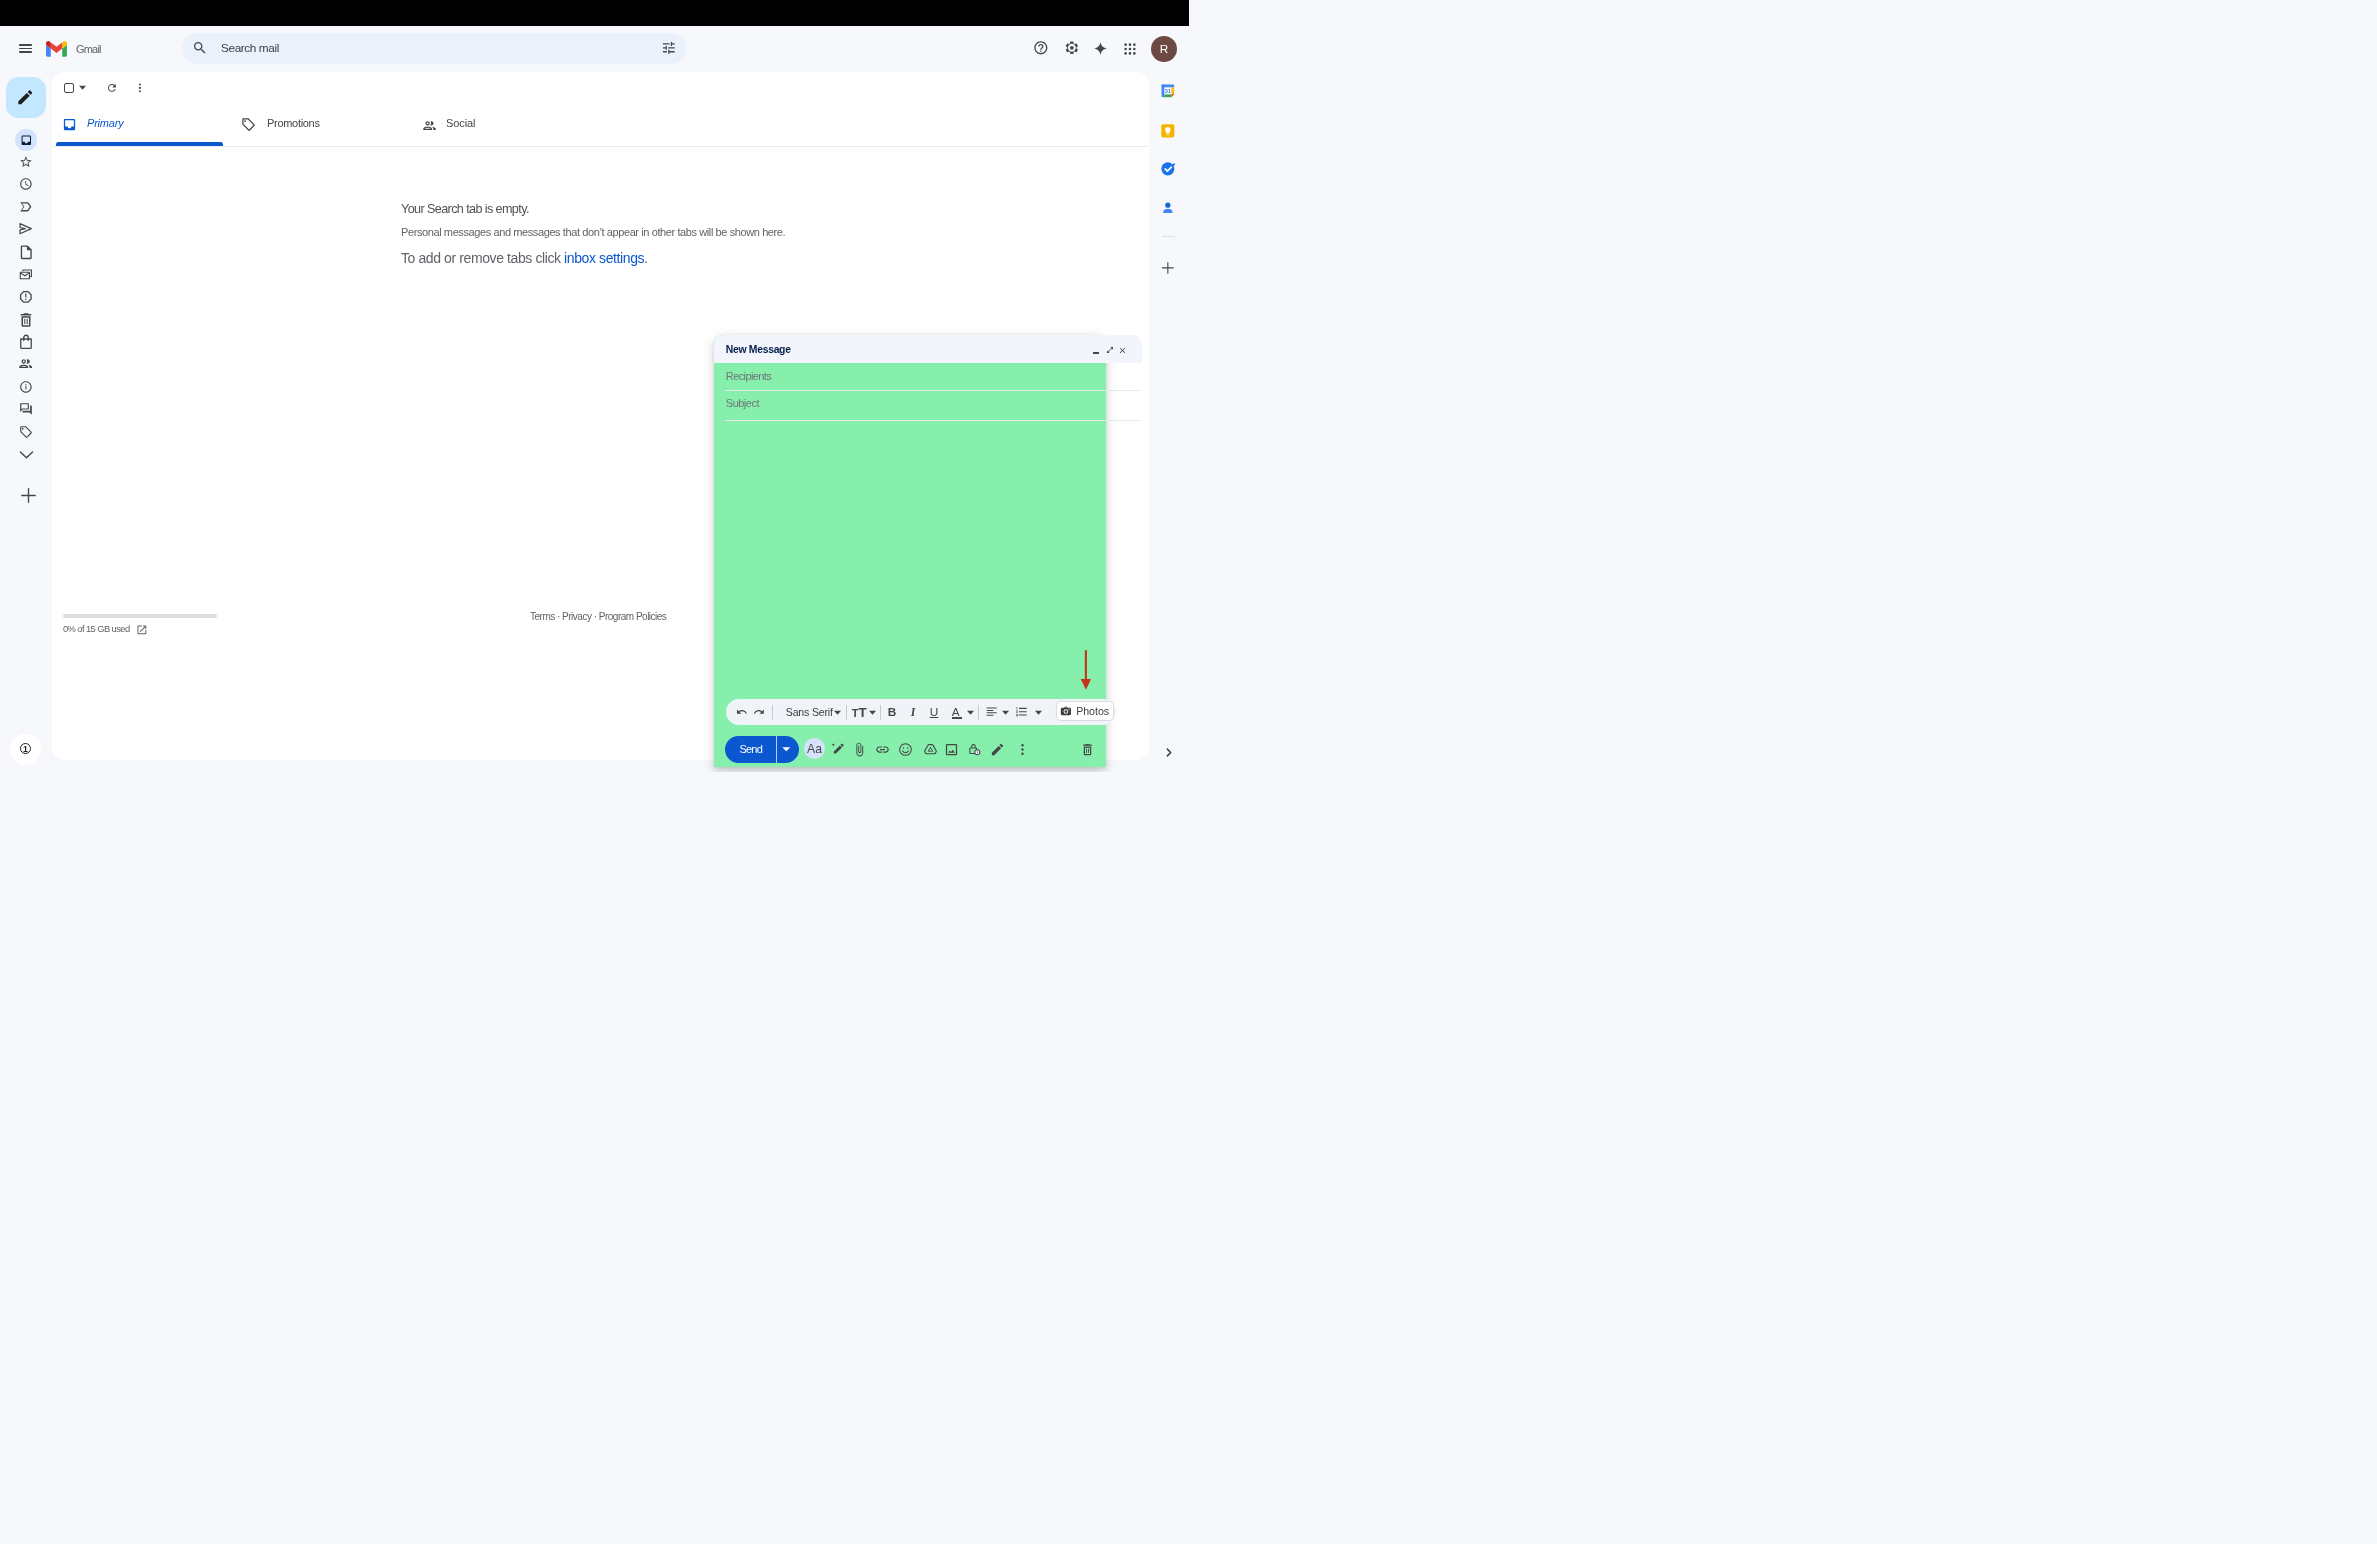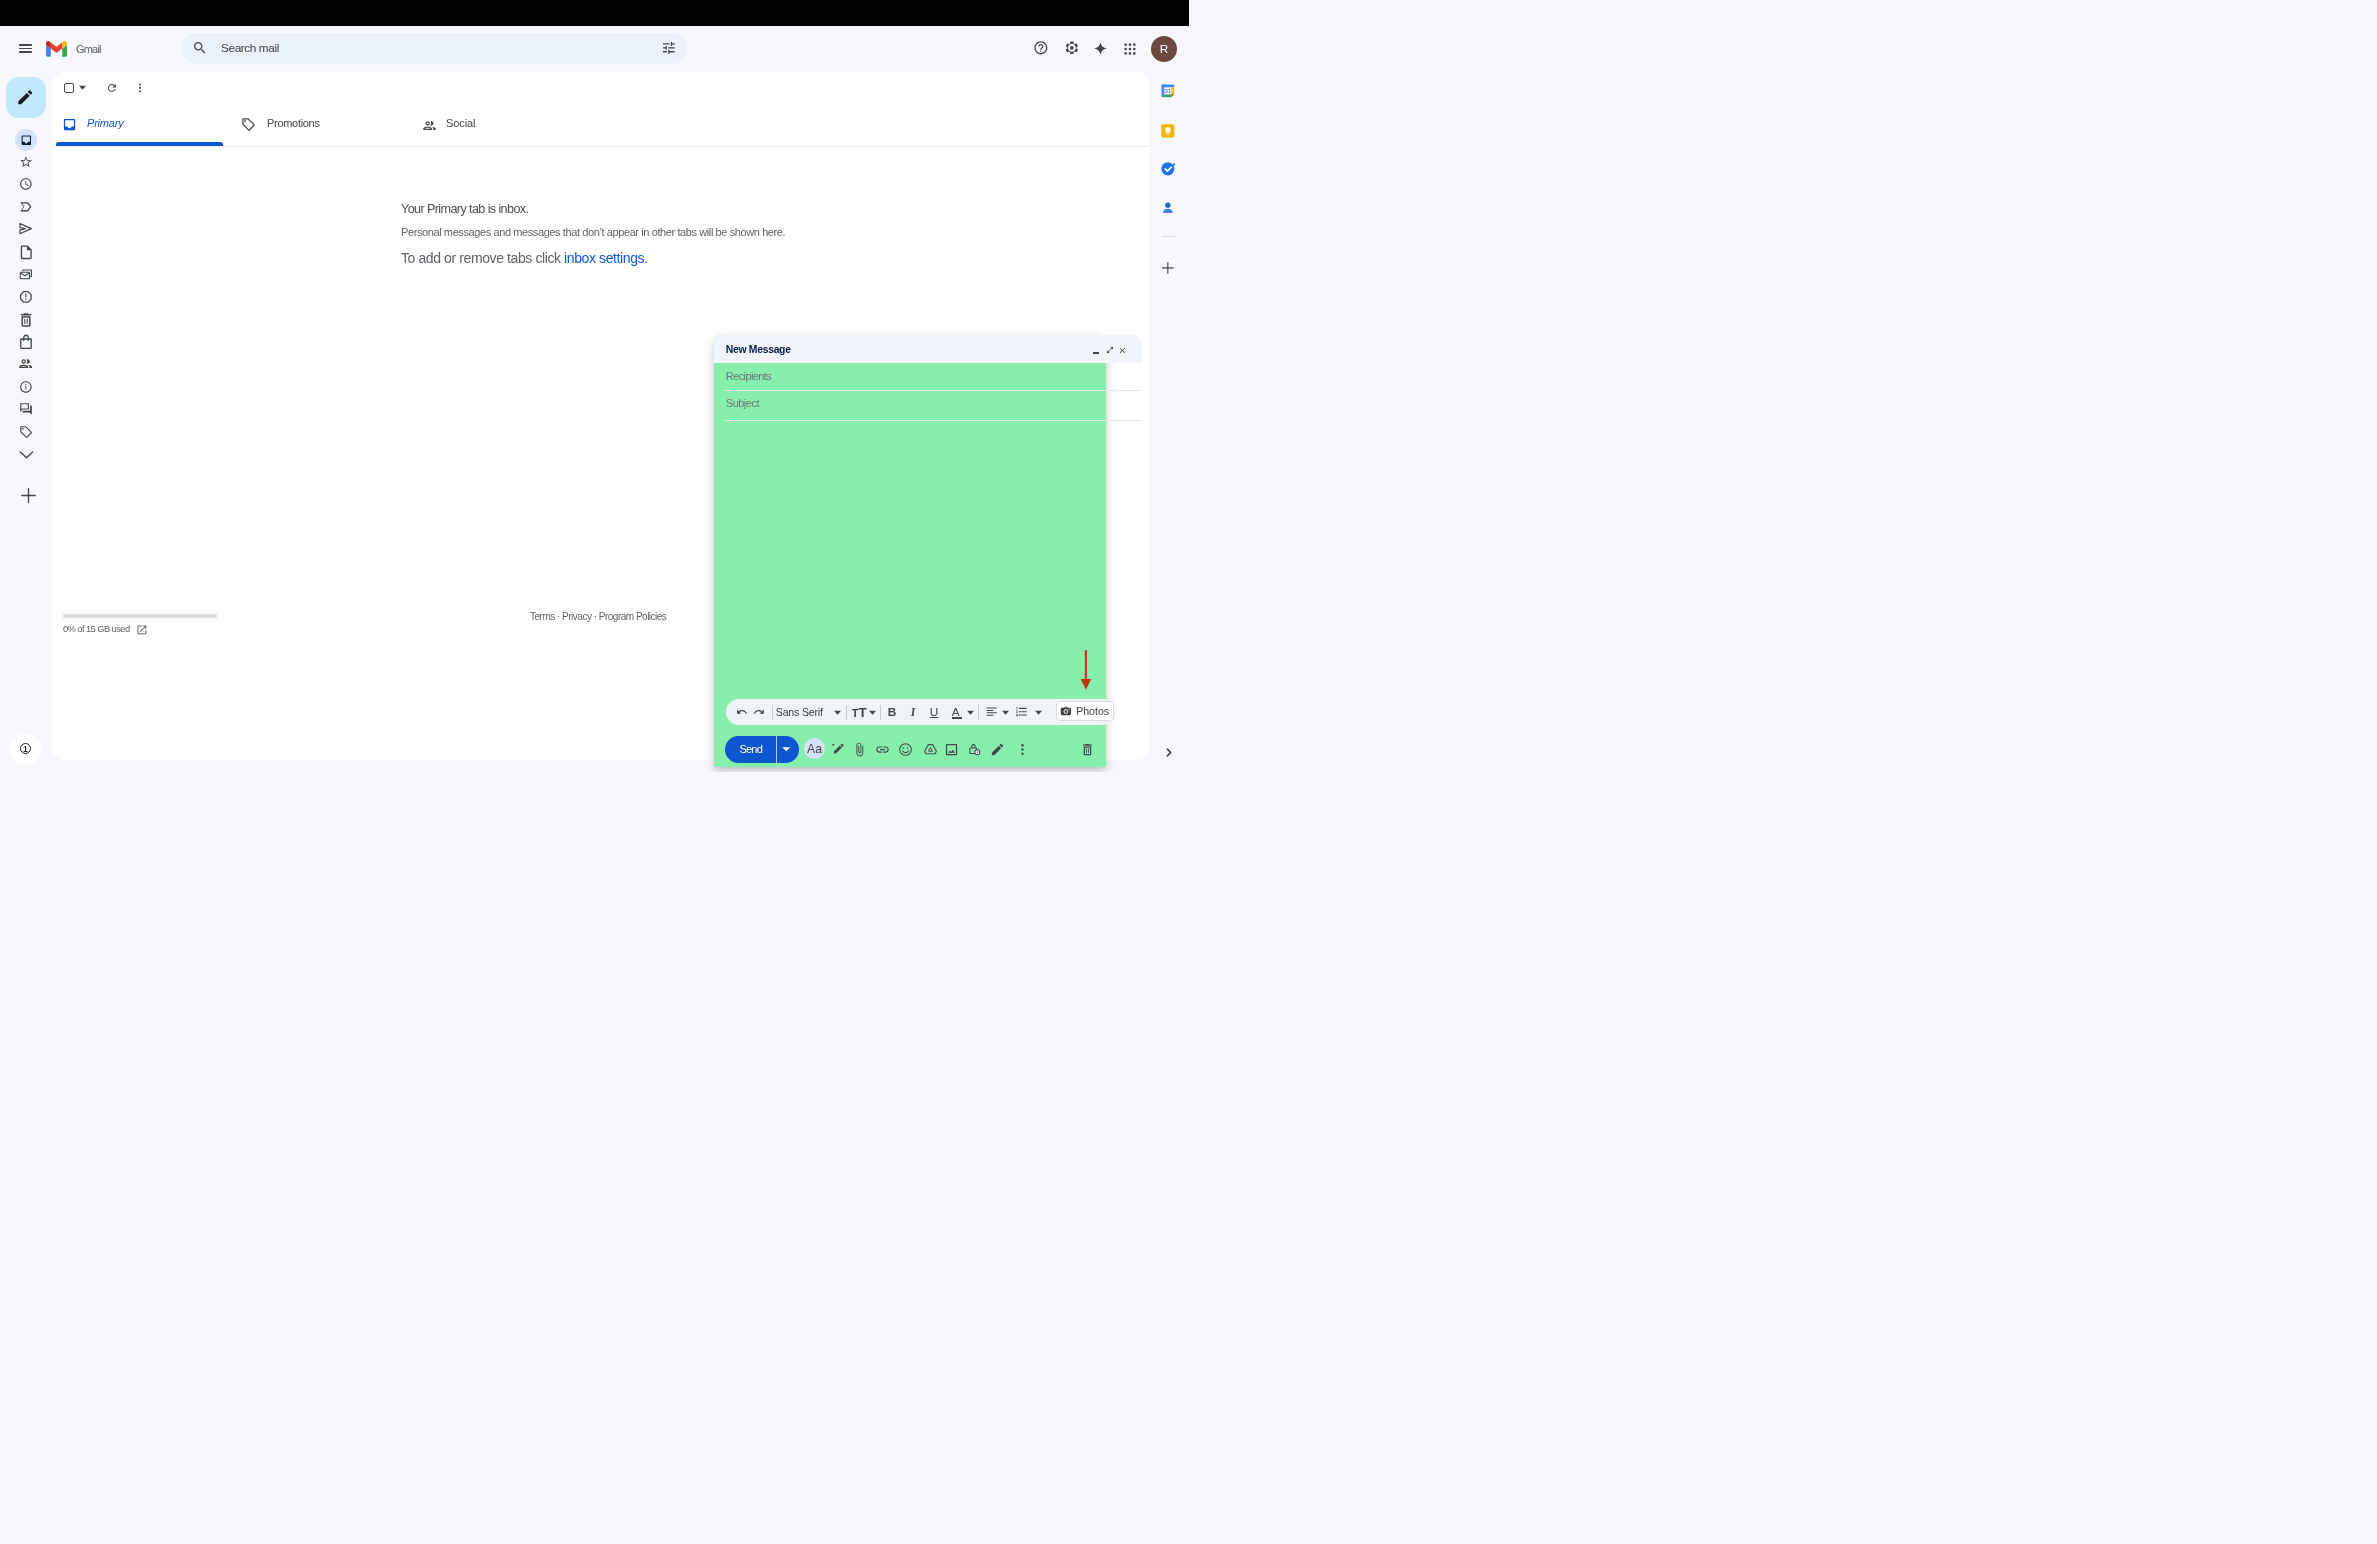--- a/index.html
+++ b/index.html
@@ -226,21 +226,21 @@
     <circle cx="6.5" cy="6.5" r="1.5"></circle>
   </svg>
 <div class="abs tablabel" style="left:267px; color:#444746; letter-spacing:-0.3px;">Promotions</div>
 <svg class="abs" style="left:422px; top:118px;" width="15" height="15" viewBox="0 0 24 24" fill="#444746">
     <path d="M9 13.75c-2.34 0-7 1.17-7 3.5V19h14v-1.75c0-2.33-4.66-3.5-7-3.5zM4.34 17c.84-.58 2.87-1.25 4.66-1.25s3.82.67 4.66 1.25H4.34zM9 12c1.93 0 3.5-1.57 3.5-3.5S10.93 5 9 5 5.5 6.57 5.5 8.5 7.07 12 9 12zm0-5c.83 0 1.5.67 1.5 1.5S9.83 10 9 10s-1.5-.67-1.5-1.5S8.17 7 9 7zm7.04 6.81c1.16.84 1.96 1.96 1.96 3.44V19h4v-1.75c0-2.02-3.5-3.17-5.96-3.44zM15 12c1.93 0 3.5-1.57 3.5-3.5S16.93 5 15 5c-.54 0-1.04.13-1.5.35.63.89 1 1.98 1 3.15s-.37 2.26-1 3.15c.46.22.96.35 1.5.35z"></path>
   </svg>
 <div class="abs tablabel" style="left:446px; color:#444746; letter-spacing:-0.1px;">Social</div>
 <div class="abs" id="tabind"></div>
 <div class="abs" id="tabline"></div>
 
-<div class="abs" id="l1">Your Primary tab is inbox.</div>
+<div class="abs" id="l1">Your Search tab is empty.</div>
 <div class="abs" id="l2">Personal messages and messages that don’t appear in other tabs will be shown here.</div>
 <div class="abs" id="l3">To add or remove tabs click <a href="#">inbox settings</a>.</div>
 
 <div class="abs" id="quotabar"></div>
 <div class="abs" id="quotatext">
     <span>0% of 15 GB used</span>
 <svg width="11.8" height="11.8" viewBox="0 0 24 24" fill="#5f6368">
       <path d="M19 19H5V5h7V3H5c-1.11 0-2 .9-2 2v14c0 1.1.89 2 2 2h14c1.1 0 2-.9 2-2v-7h-2v7zM14 3v2h3.59l-9.83 9.83 1.41 1.41L19 6.41V10h2V3h-7z"></path>
     </svg>
 </div>
@@ -301,21 +301,21 @@
   <div class="abs fielddiv" style="top:85px;"></div>
 
   <div class="abs" id="ftoolbar">
     <svg class="abs" style="left:10.2px; top:7px;" width="11.8" height="11.8" viewBox="0 0 24 24" fill="#444746">
         <path d="M12.5 8c-2.65 0-5.05.99-6.9 2.6L2 7v9h9l-3.62-3.62c1.39-1.16 3.16-1.88 5.12-1.88 3.54 0 6.55 2.31 7.6 5.5l2.37-.78C21.08 11.03 17.15 8 12.5 8z"></path>
       </svg>
     <svg class="abs" style="left:27.5px; top:7px;" width="11.8" height="11.8" viewBox="0 0 24 24" fill="#444746">
         <path d="M18.4 10.6C16.55 8.99 14.15 8 11.5 8c-4.65 0-8.58 3.03-9.96 7.22L3.9 16c1.05-3.19 4.05-5.5 7.6-5.5 1.95 0 3.73.72 5.12 1.88L13 16h9V7l-3.6 3.6z"></path>
       </svg>
     <div class="abs" style="left:46px; top:5.5px; width:0.8px; height:15.7px; background:#c7cbd1;"></div>
-    <div class="abs" style="left:50px; top:8px; font-size:10.6px; color:#3c4043; letter-spacing:-0.2px; line-height:10.6px;">Sans Serif</div>
+    <div class="abs" style="left:60px; top:8px; font-size:10.6px; color:#3c4043; letter-spacing:-0.2px; line-height:10.6px;">Sans Serif</div>
     <svg class="abs" style="left:108px; top:11px;" width="7" height="5.5" viewBox="0 0 10 7" fill="#444746">
         <path d="M0 0.5h10L5 6.5z"></path>
       </svg>
     <div class="abs" style="left:120px; top:5.5px; width:0.8px; height:15.7px; background:#c7cbd1;"></div>
     <div class="abs" style="left:126px; top:5.5px; font-size:11px; color:#444746; font-weight:bold;">T<span style="font-size:13.4px;">T</span></div>
     <svg class="abs" style="left:143px; top:11px;" width="7" height="5.5" viewBox="0 0 10 7" fill="#444746">
         <path d="M0 0.5h10L5 6.5z"></path>
       </svg>
     <div class="abs" style="left:154px; top:5.5px; width:0.8px; height:15.7px; background:#c7cbd1;"></div>
     <div class="abs" style="left:162px; top:5.9px; font-size:11.8px; color:#444746; font-weight:bold;">B</div>

